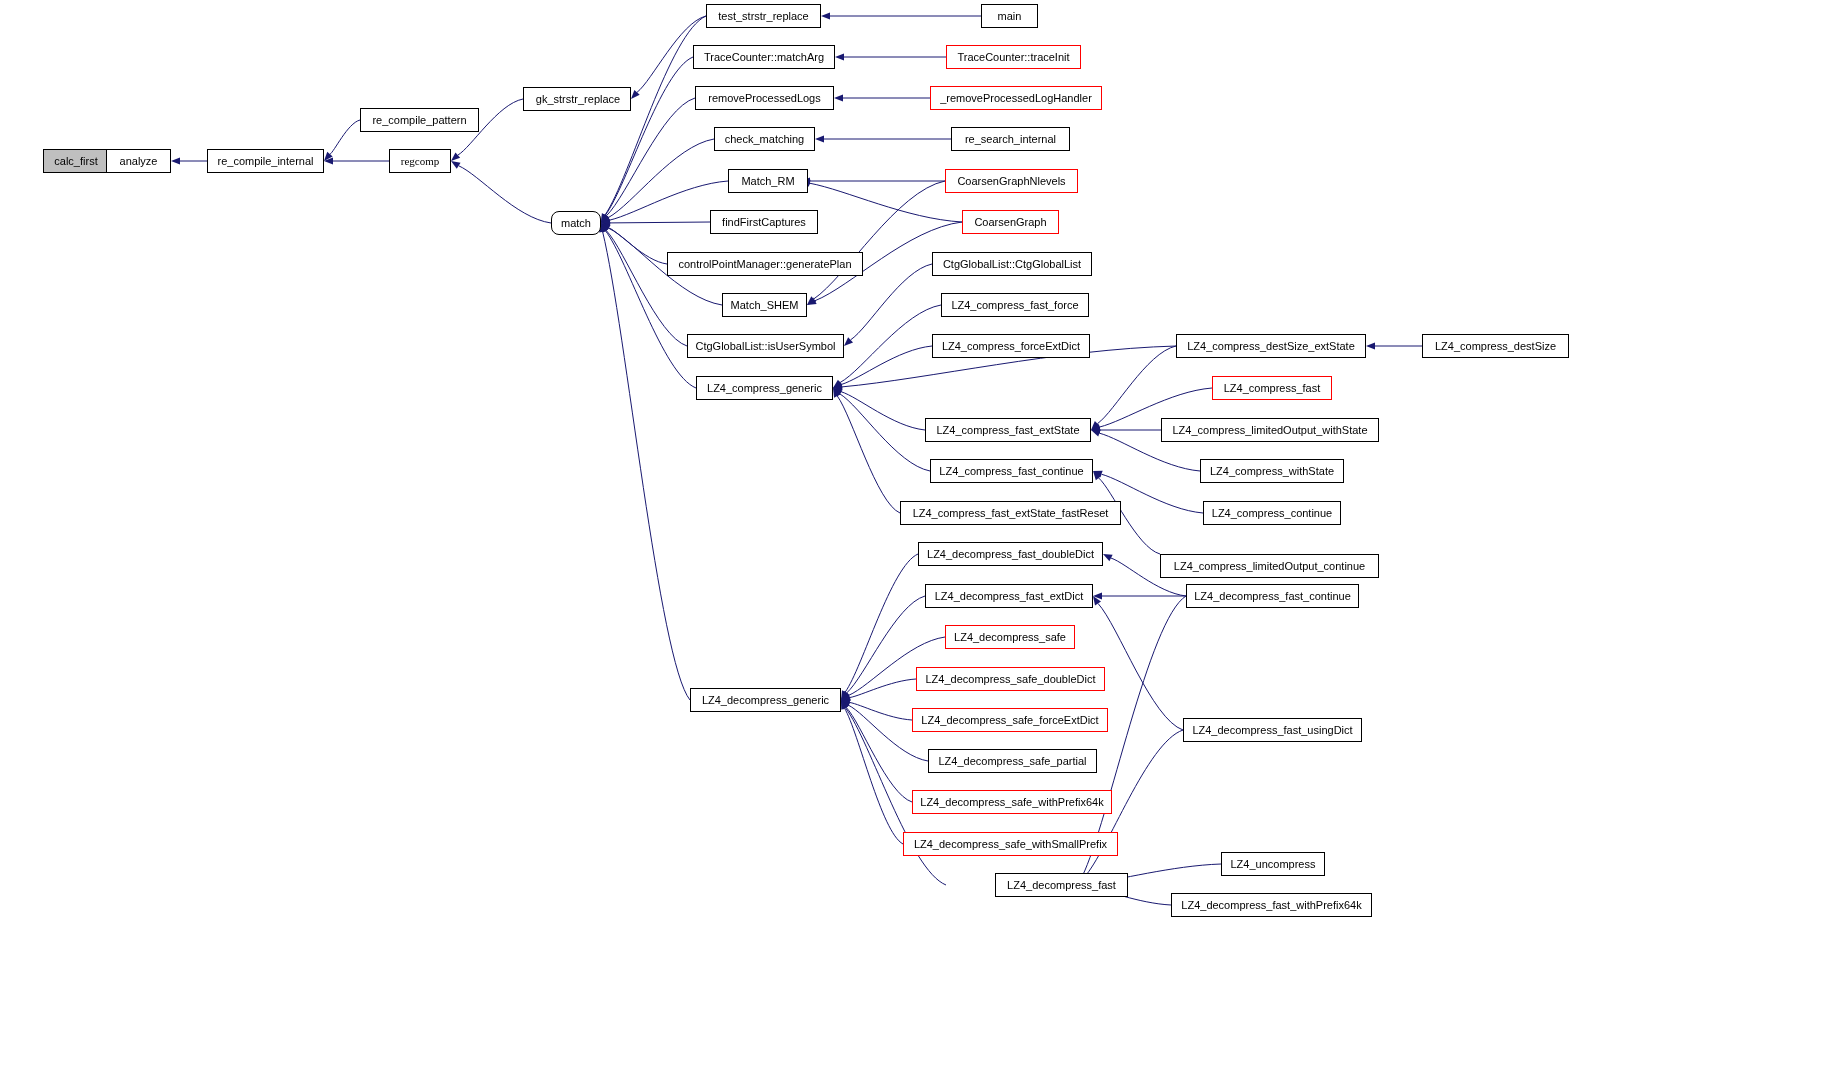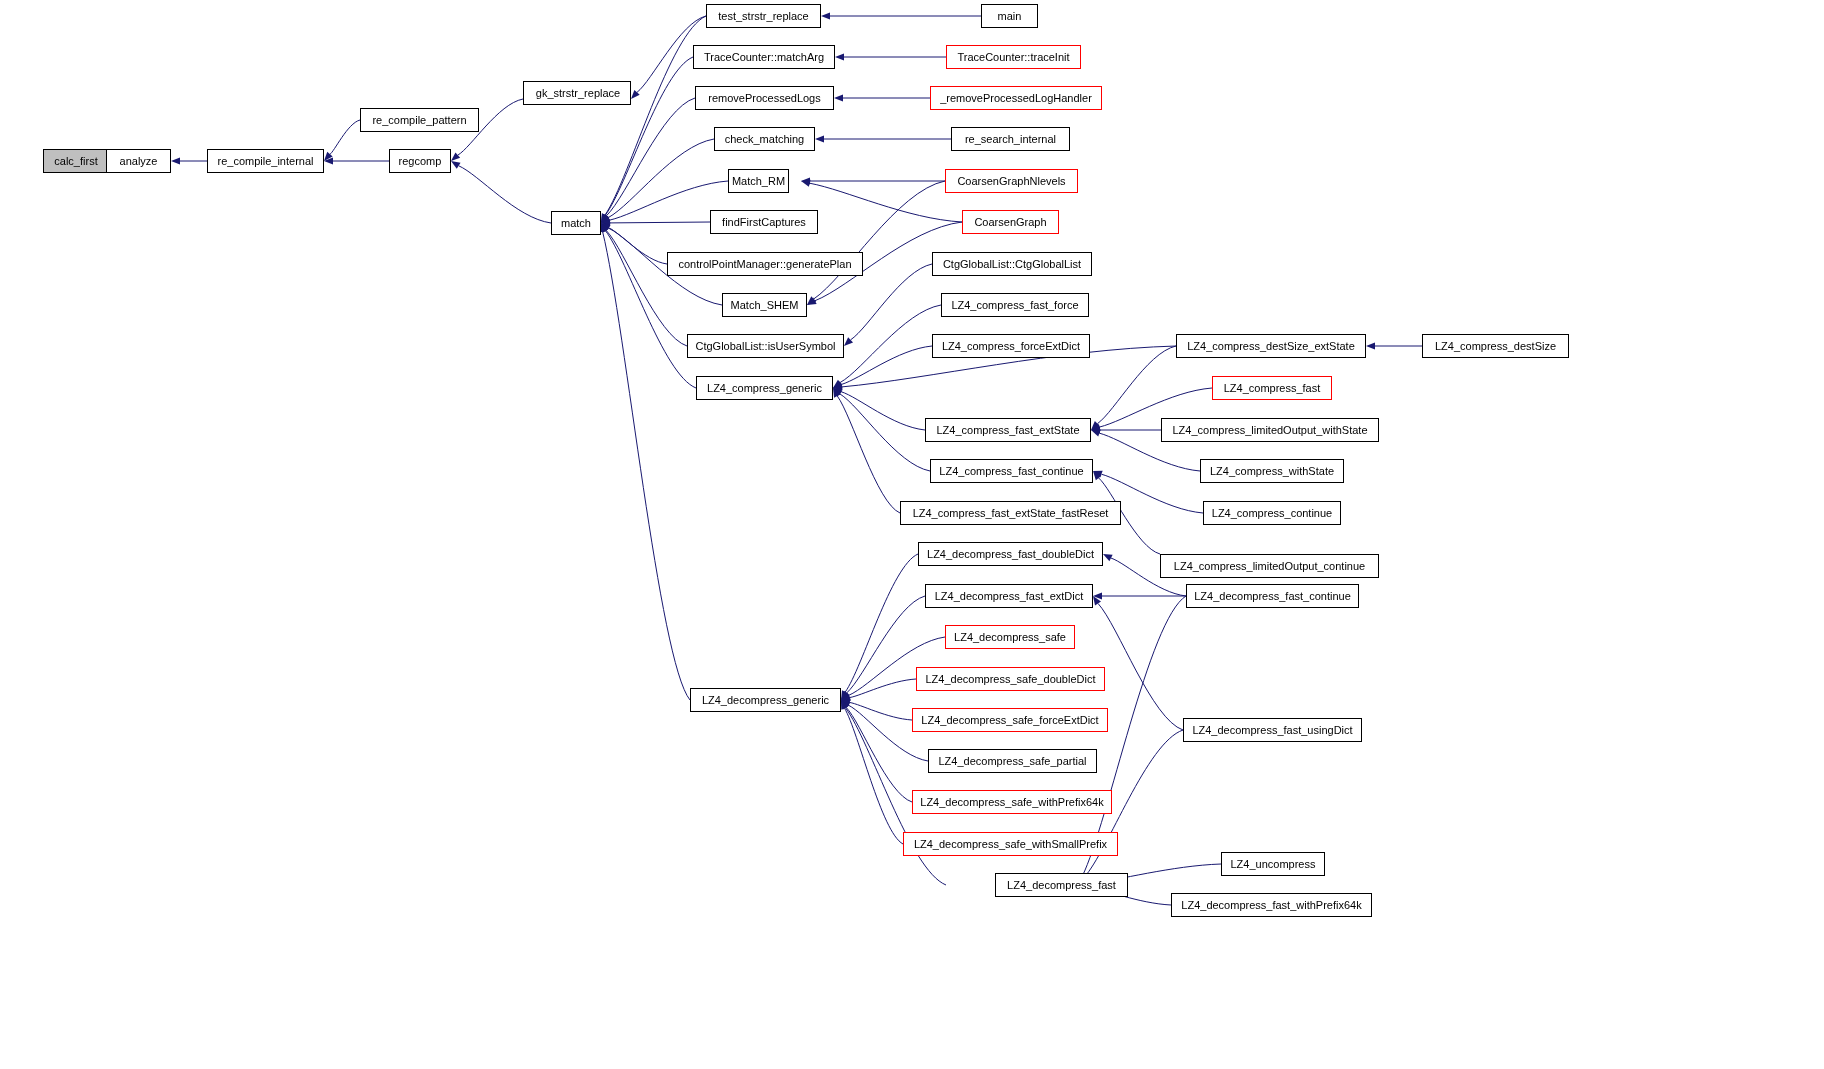--- a/index.html
+++ b/index.html
@@ -162,27 +162,27 @@
       </div>
       <div class="node" style="left: 106px; top: 149px; width: 65px;">
         <span>analyze</span>
       </div>
       <div class="node" style="left: 207px; top: 149px; width: 117px;">
         <span>re_compile_internal</span>
       </div>
       <div class="node" style="left: 360px; top: 108px; width: 119px;">
         <span>re_compile_pattern</span>
       </div>
-      <div class="node" style="left: 389px; top: 149px; width: 62px;">
+      <div class="node" style="left: 389px; top: 149px; width: 62px; font-family: Liberation Serif, serif;">
         <span>regcomp</span>
       </div>
-      <div class="node" style="left: 523px; top: 81px; width: 108px; padding-left: 8px;">
+      <div class="node" style="left: 523px; top: 87px; width: 108px; padding-left: 8px;">
         <span>gk_strstr_replace</span>
       </div>
-      <div class="node" style="left: 551px; top: 211px; width: 50px;">
+      <div class="node" style="left: 551px; top: 211px; width: 50px; border-radius: 8px;">
         <span>match</span>
       </div>
       <div class="node" style="left: 706px; top: 4px; width: 115px;">
         <span>test_strstr_replace</span>
       </div>
       <div class="node" style="left: 981px; top: 4px; width: 57px;">
         <span>main</span>
       </div>
       <div class="node" style="left: 693px; top: 45px; width: 142px;">
         <span>TraceCounter::matchArg</span>
@@ -195,21 +195,21 @@
       </div>
       <div class="node red" style="left: 930px; top: 86px; width: 172px;">
         <span>_removeProcessedLogHandler</span>
       </div>
       <div class="node" style="left: 714px; top: 127px; width: 101px;">
         <span>check_matching</span>
       </div>
       <div class="node" style="left: 951px; top: 127px; width: 119px;">
         <span>re_search_internal</span>
       </div>
-      <div class="node" style="left: 728px; top: 169px; width: 61px;">
+      <div class="node" style="left: 728px; top: 169px; width: 80px;">
         <span>Match_RM</span>
       </div>
       <div class="node red" style="left: 945px; top: 169px; width: 133px;">
         <span>CoarsenGraphNlevels</span>
       </div>
       <div class="node" style="left: 710px; top: 210px; width: 108px;">
         <span>findFirstCaptures</span>
       </div>
       <div class="node red" style="left: 962px; top: 210px; width: 97px;">
         <span>CoarsenGraph</span>

